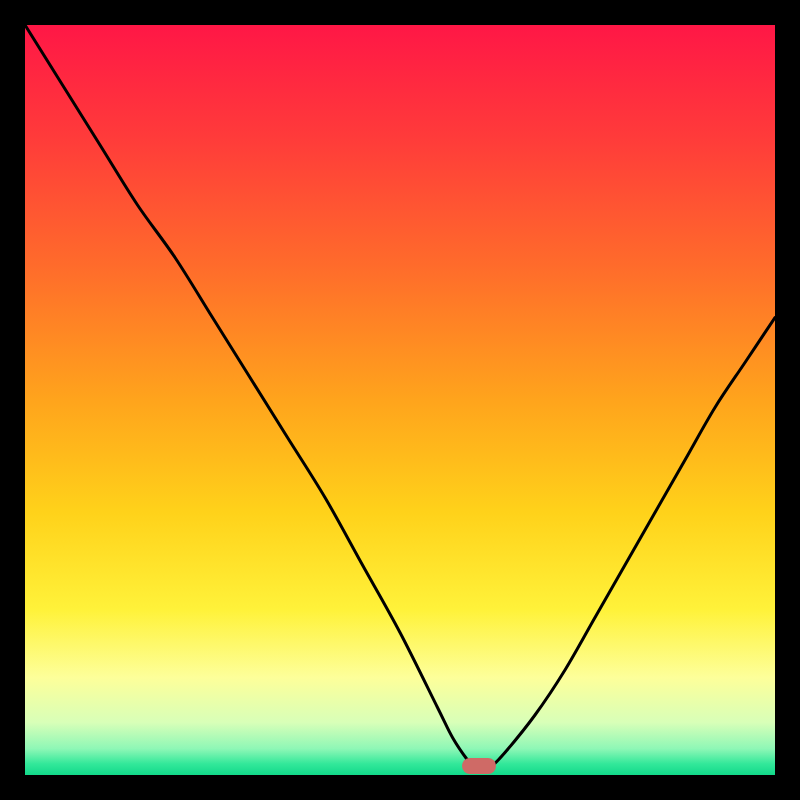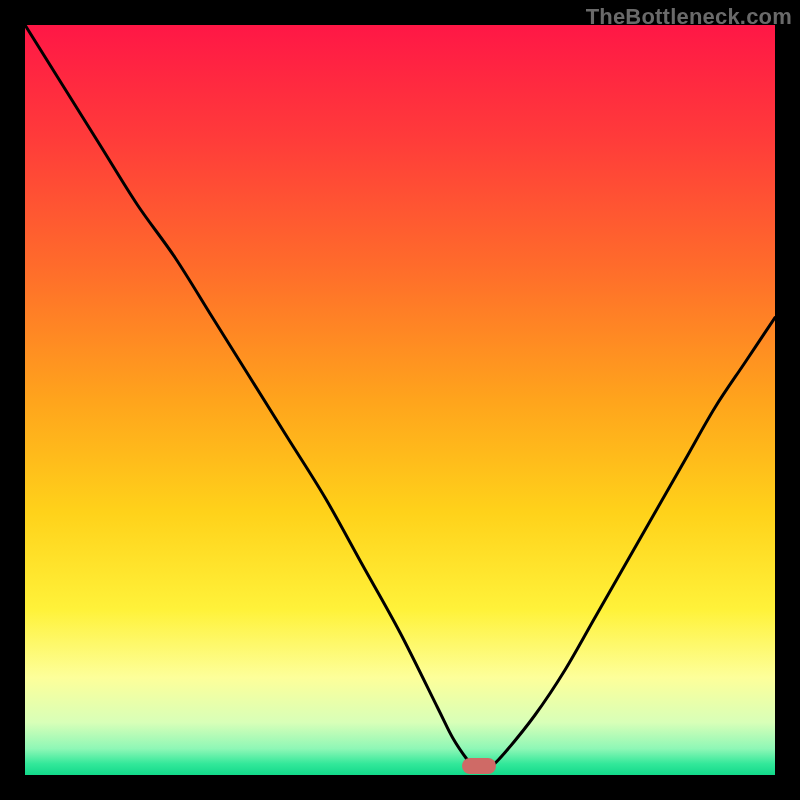--- a/index.html
+++ b/index.html
@@ -76,14 +76,13 @@
             <stop offset="100.00%" stop-color="#12d98a"></stop>
           </linearGradient>
       </defs>
       <rect x="0" y="0" width="750" height="750" fill="url(#bg)"></rect>
     </svg>
     <svg class="curve" viewBox="0 0 750 750" preserveAspectRatio="none">
       <path id="curve-path" d="M 0.00 0.00 C 6.25 10.00, 25.00 40.00, 37.50 60.00 C 50.00 80.00, 62.50 100.00, 75.00 120.00 C 87.50 140.00, 100.00 161.25, 112.50 180.00 C 125.00 198.75, 137.50 213.75, 150.00 232.50 C 162.50 251.25, 175.00 272.50, 187.50 292.50 C 200.00 312.50, 212.50 332.50, 225.00 352.50 C 237.50 372.50, 250.00 392.50, 262.50 412.50 C 275.00 432.50, 287.50 451.25, 300.00 472.50 C 312.50 493.75, 325.00 517.50, 337.50 540.00 C 350.00 562.50, 362.50 583.75, 375.00 607.50 C 387.50 631.25, 403.75 665.00, 412.50 682.50 C 421.25 700.00, 422.50 703.75, 427.50 712.50 C 432.50 721.25, 438.75 730.00, 442.50 735.00 C 446.25 740.00, 447.50 741.25, 450.00 742.50 C 452.50 743.75, 455.00 742.50, 457.50 742.50 C 460.00 742.50, 461.25 745.00, 465.00 742.50 C 468.75 740.00, 472.50 736.25, 480.00 727.50 C 487.50 718.75, 500.00 703.75, 510.00 690.00 C 520.00 676.25, 530.00 661.25, 540.00 645.00 C 550.00 628.75, 560.00 610.00, 570.00 592.50 C 580.00 575.00, 590.00 557.50, 600.00 540.00 C 610.00 522.50, 620.00 505.00, 630.00 487.50 C 640.00 470.00, 650.00 452.50, 660.00 435.00 C 670.00 417.50, 680.00 398.75, 690.00 382.50 C 700.00 366.25, 710.00 352.50, 720.00 337.50 C 730.00 322.50, 745.00 300.00, 750.00 292.50" fill="none" stroke-width="3" stroke-linecap="round" stroke-linejoin="round" stroke="#000000"></path>
     </svg>
     <div class="marker" style="width: 34px; height: 16px; left: 436.75px; top: 733px; background: rgb(207, 106, 102);"></div>
   </div>
-  <div class="attribution">TheBottleneck.com</div>
 </div>
 
 </body></html>

